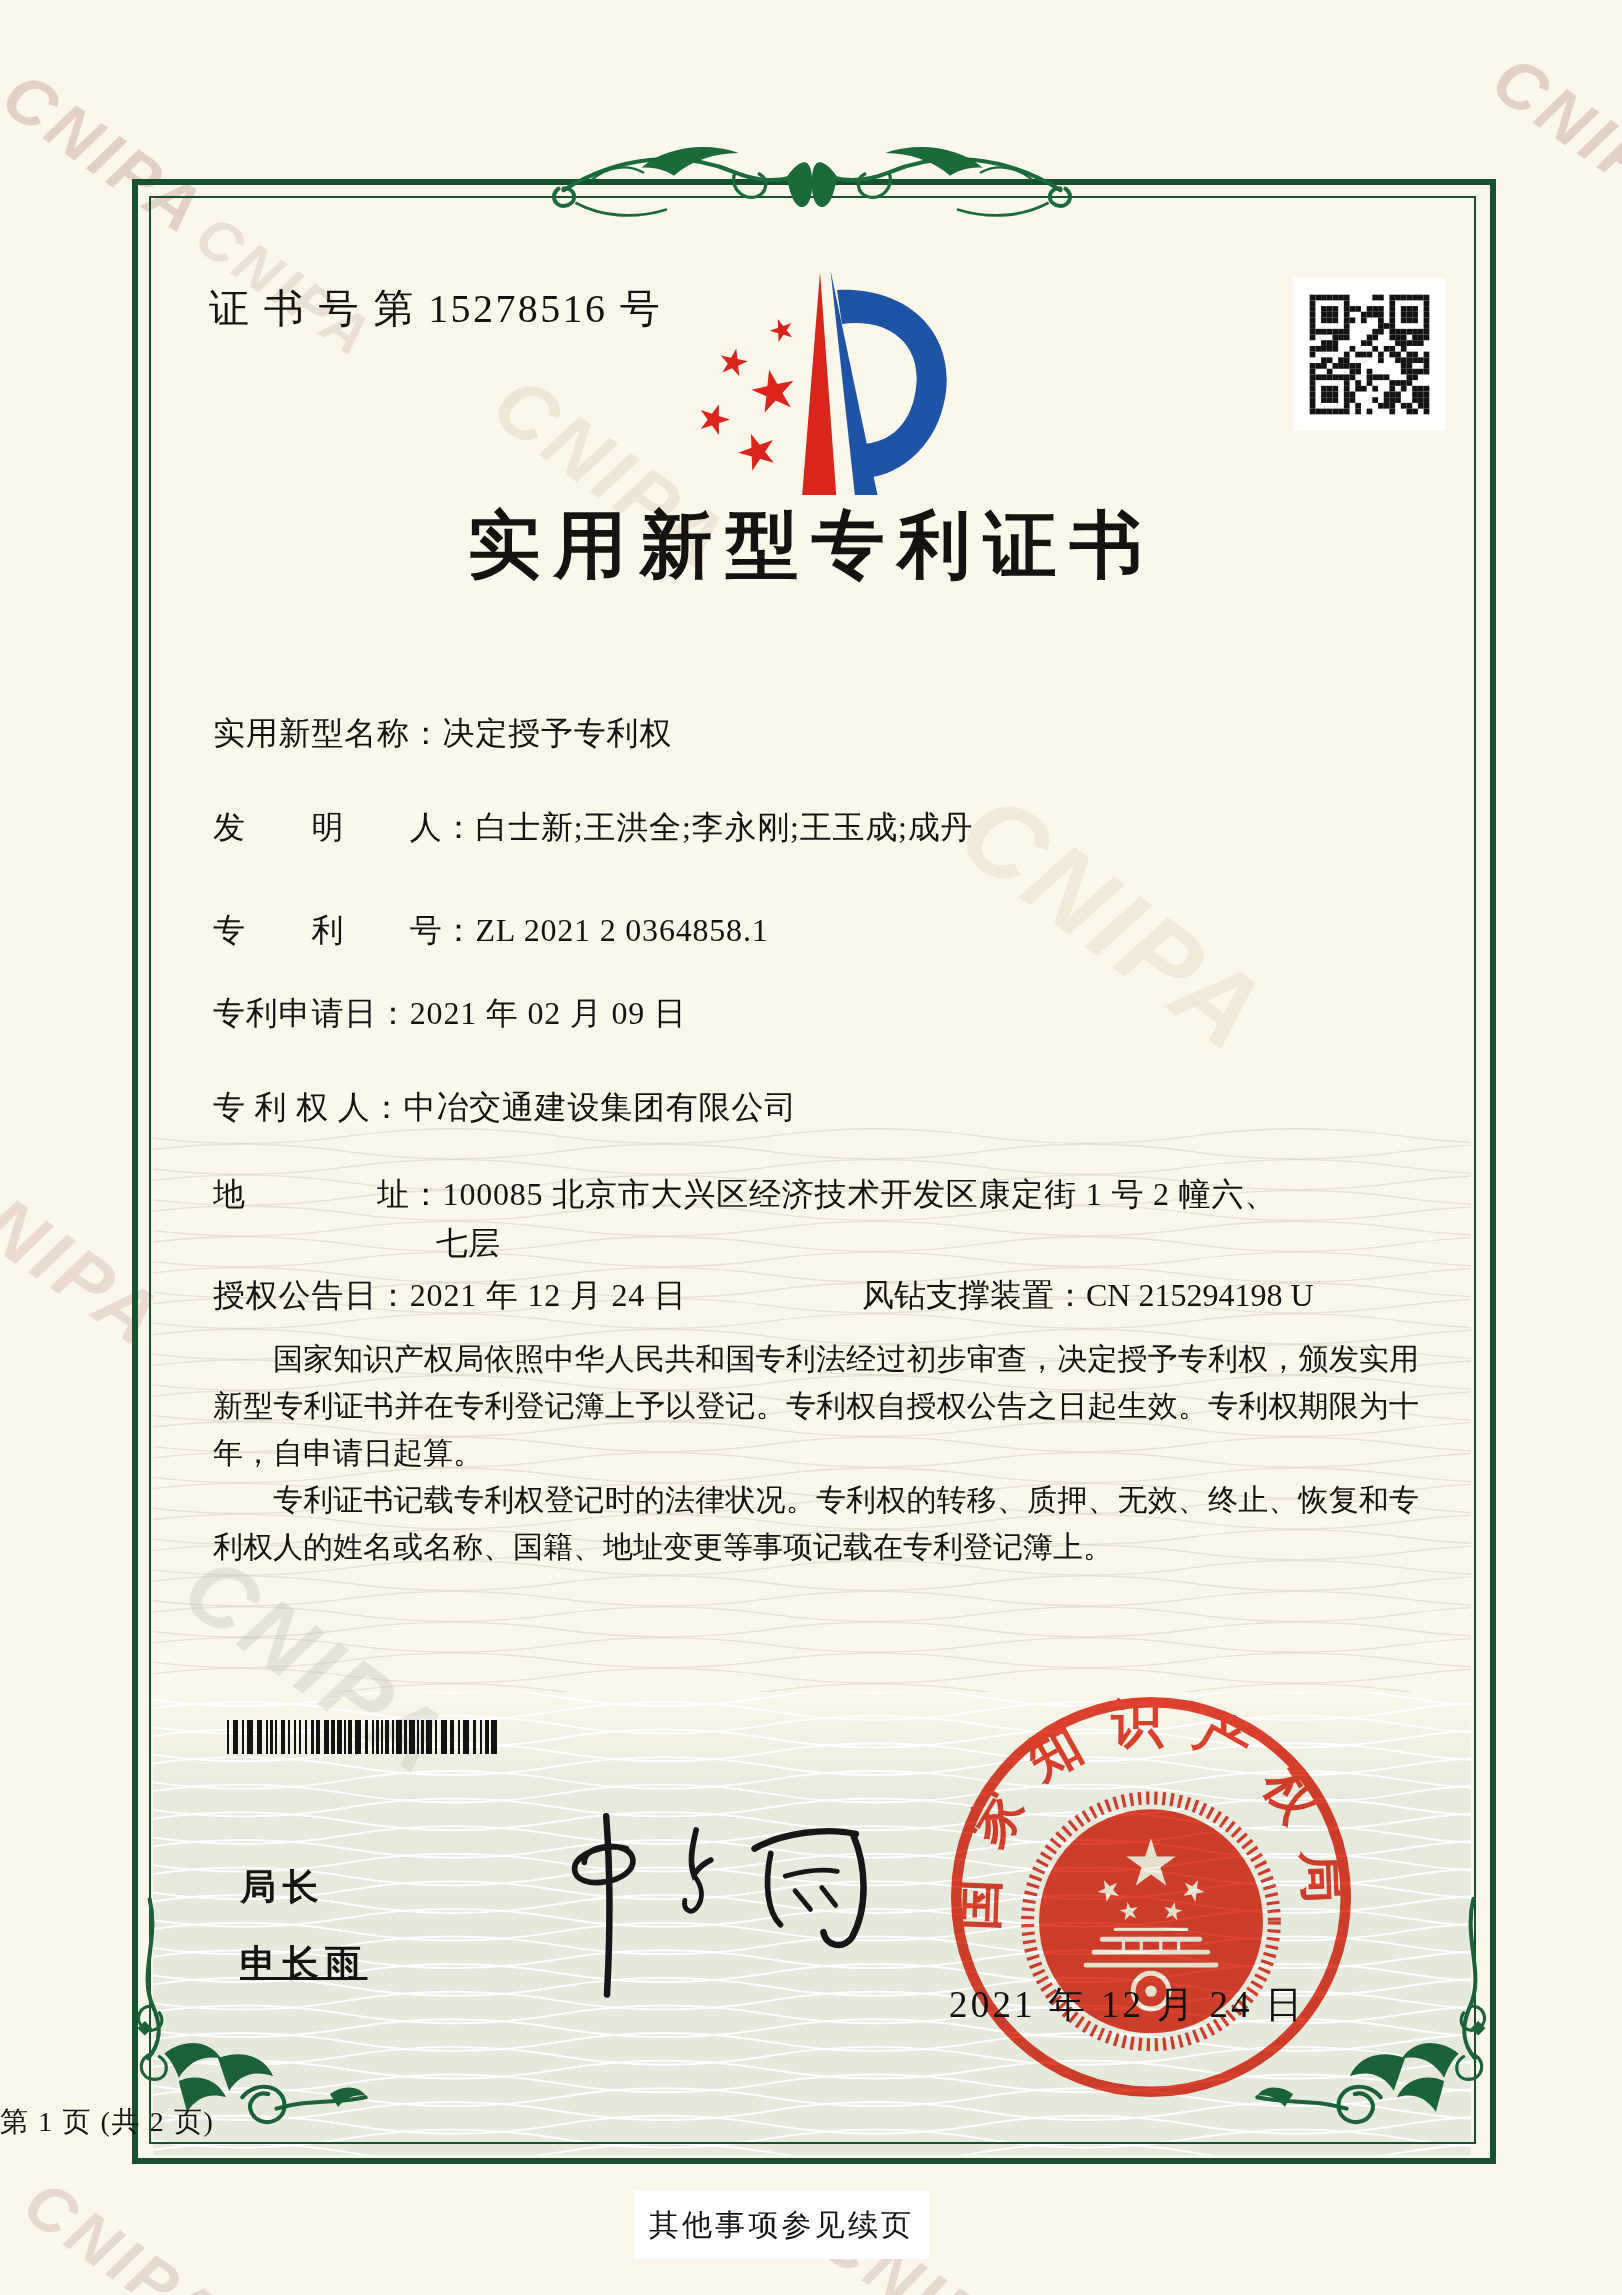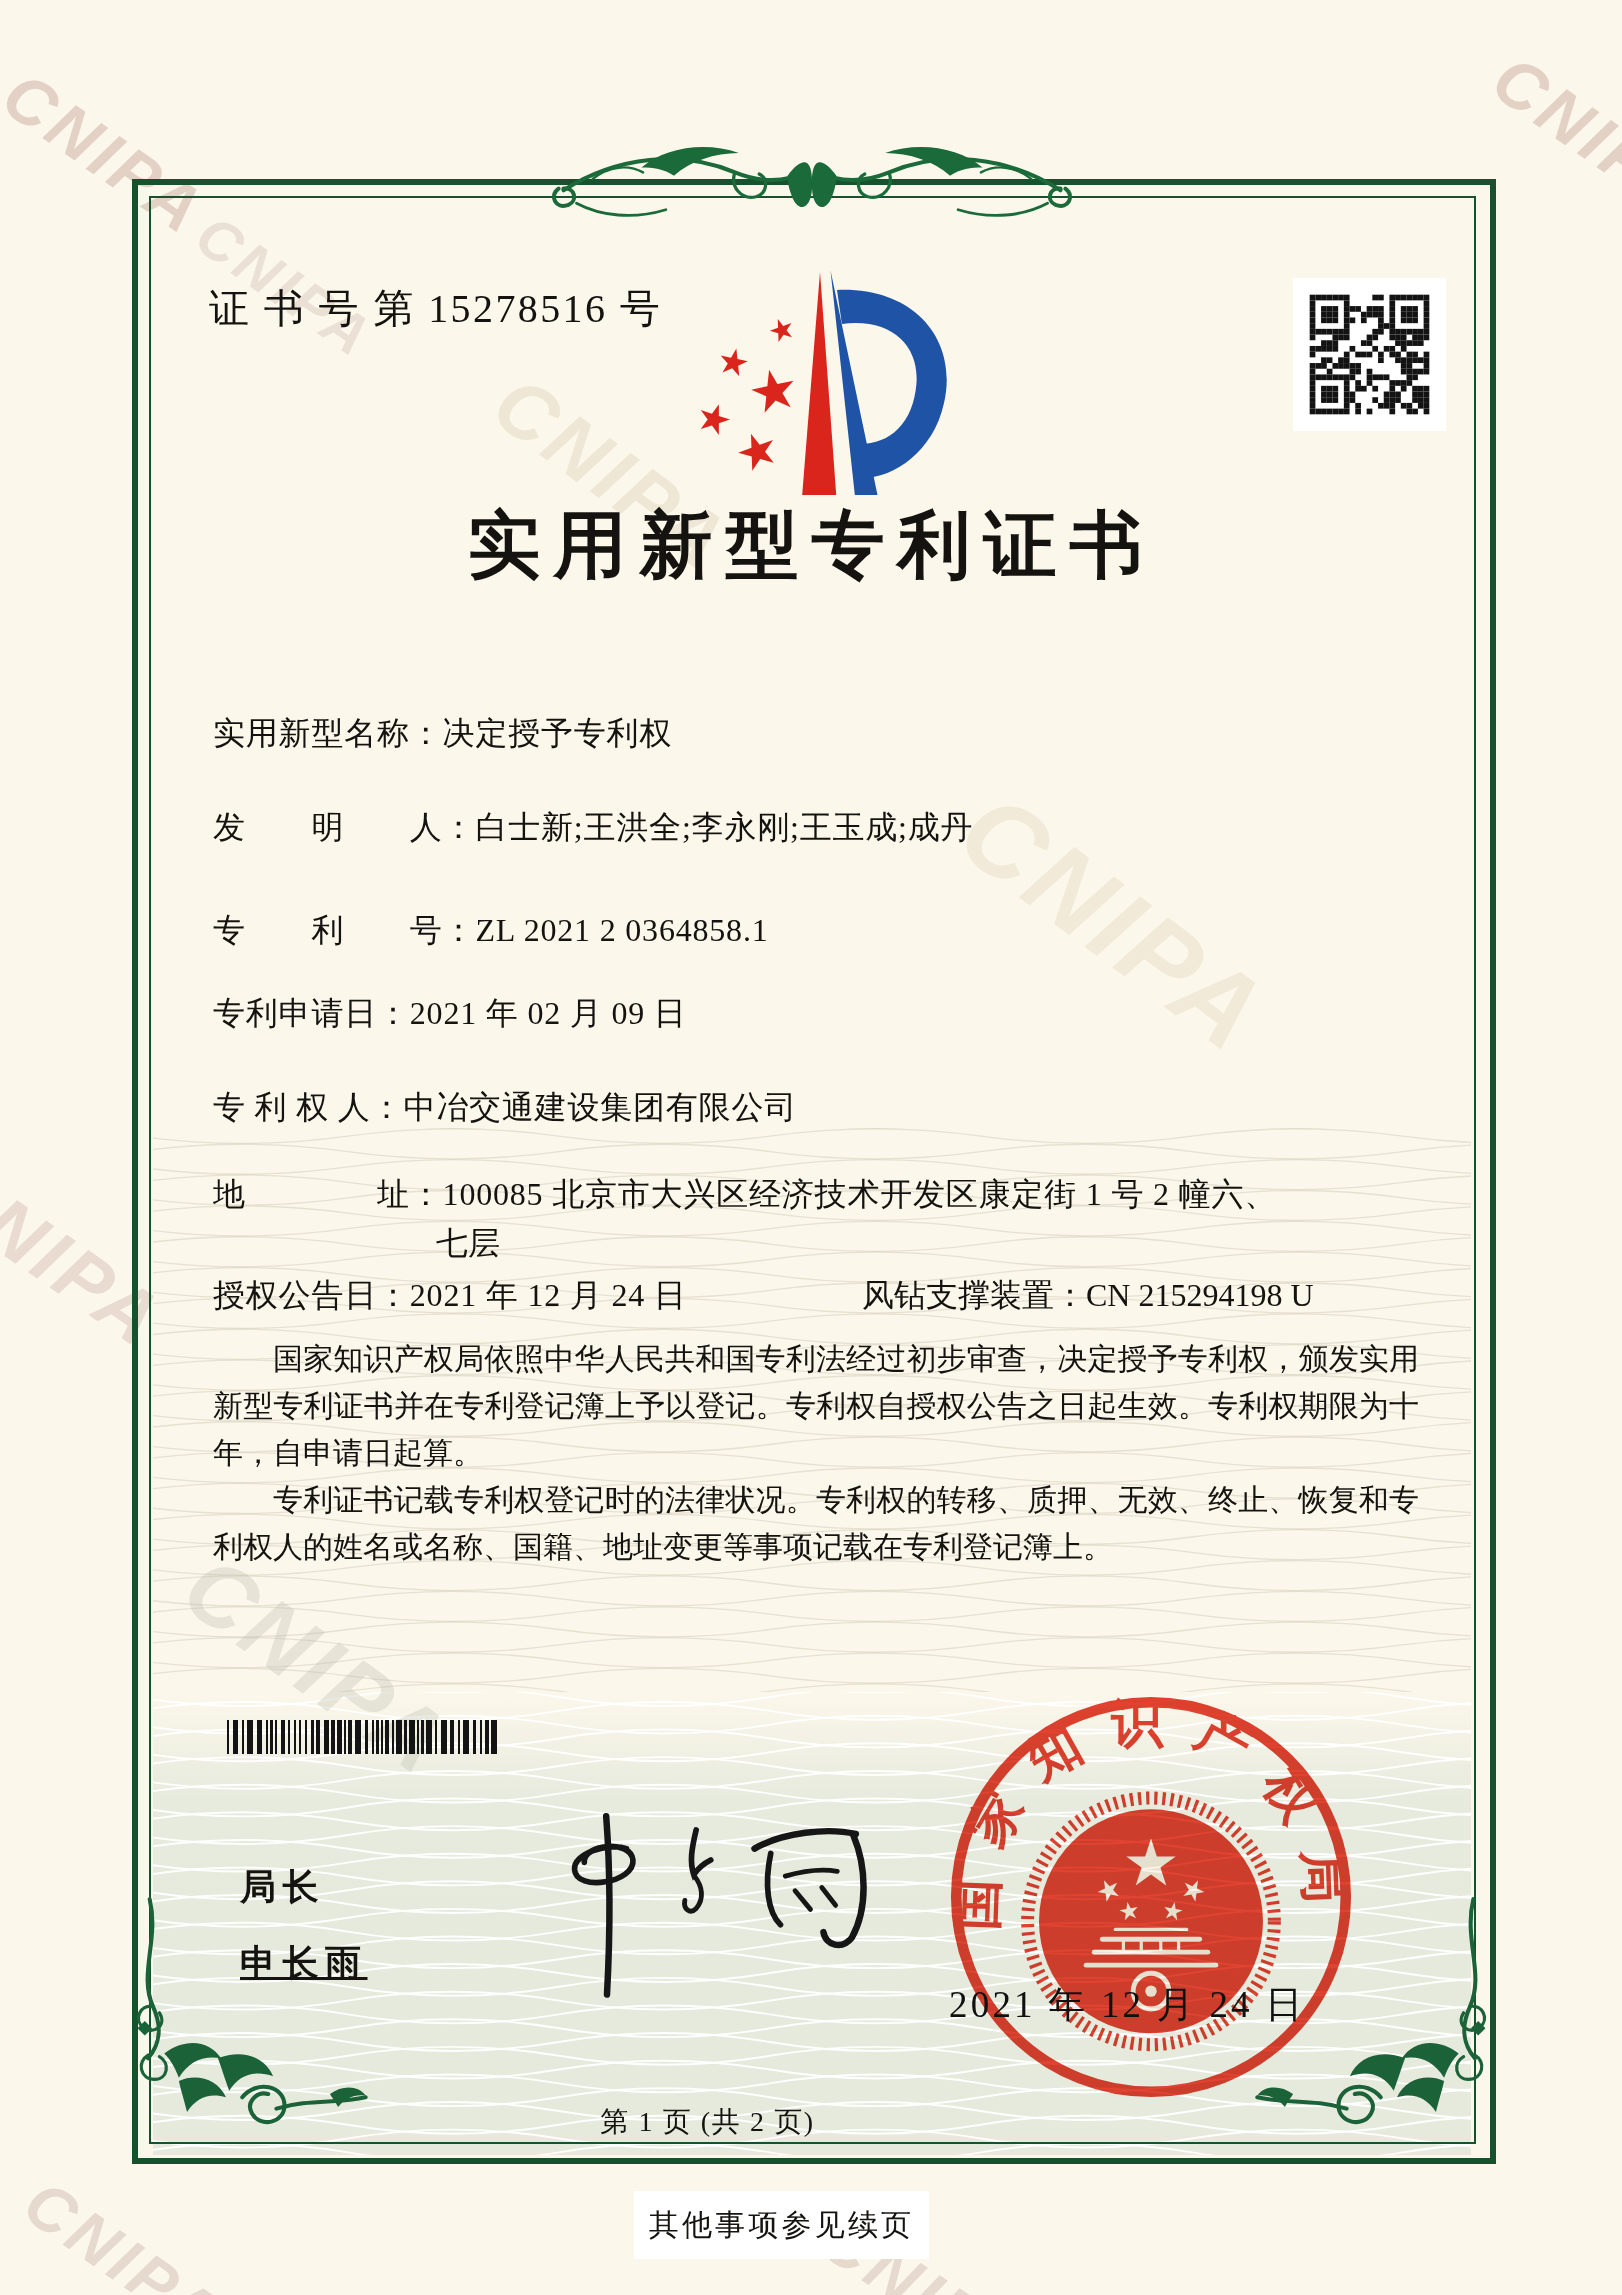--- a/index.html
+++ b/index.html
@@ -28,21 +28,21 @@
             text-align:justify;z-index:5;}
   .bodytext p{margin:0;text-indent:2em;}
   .barcode{left:227px;top:1720px;width:274px;height:34px;display:flex;align-items:stretch;z-index:5;}
   .barcode span{display:block;height:100%;}
   .signer{left:240px;font-size:36px;font-weight:bold;z-index:5;
           font-family:"Liberation Sans","DejaVu Sans",sans-serif;letter-spacing:6.5px;}
   .sig-svg{left:487px;top:1785px;z-index:6;}
   .seal-svg{left:940px;top:1686px;z-index:5;mix-blend-mode:multiply;}
   .sealdate{left:949px;top:1980px;width:406px;font-size:37px;letter-spacing:3.2px;
             color:#101010;z-index:7;white-space:nowrap;}
-  .pagefoot{left:0;top:2103px;width:1415px;text-align:center;font-size:28px;z-index:5;letter-spacing:1.6px;}
+  .pagefoot{left:0;top:2103px;width:1415px;text-align:left;font-size:28px;z-index:5;letter-spacing:1.6px;}
   .notebox{left:634px;top:2191px;width:295px;height:68px;background:#ffffff;z-index:3;
            display:flex;align-items:center;justify-content:center;font-size:30px;letter-spacing:3.2px;}
   .qrpad{left:1293px;top:278px;width:153px;height:153px;background:#ffffff;z-index:5;}
   .logo-svg{left:686px;top:264px;z-index:5;}
   .orn-top{left:544px;top:122px;z-index:3;}
   .orn-bl{left:122px;top:1891px;z-index:3;}
   .orn-br{left:1241px;top:1891px;z-index:3;transform:scaleX(-1);}
   svg{display:block;}
 </style>
 </head>

